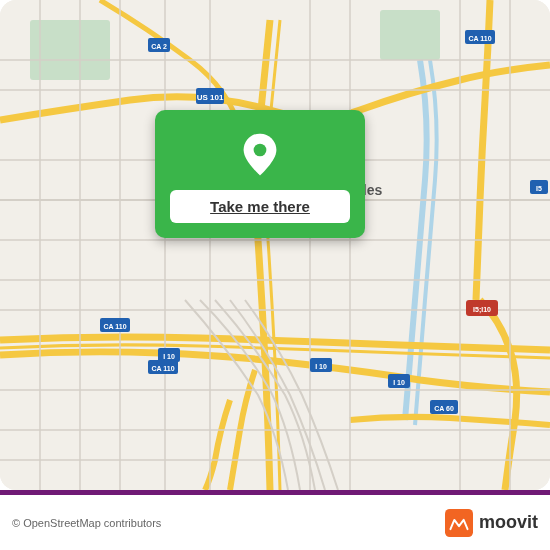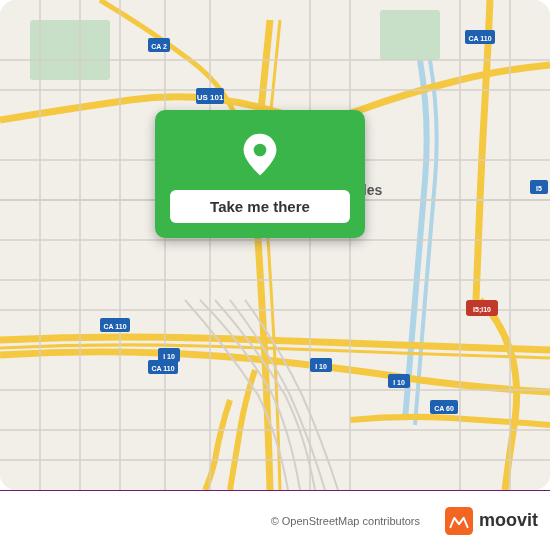--- a/index.html
+++ b/index.html
@@ -54,31 +54,32 @@
       background: white;
       border: none;
       border-radius: 6px;
       padding: 8px 20px;
       font-size: 15px;
       font-weight: 600;
       color: #333;
       cursor: pointer;
       width: 100%;
       text-align: center;
+      text-decoration: underline;
     }
 
     #bottom-bar {
       width: 550px;
       height: 60px;
       background: white;
       display: flex;
       align-items: center;
-      justify-content: flex-end;
+      justify-content: space-between;
       padding: 0 12px;
-      border-top: 1px solid #701a75;
+      border-top: 5px solid #701a75;
     }
 
     #copyright-text {
       font-size: 11px;
       color: #666;
     }
 
     #location-name {
       font-size: 14px;
       color: #333;

